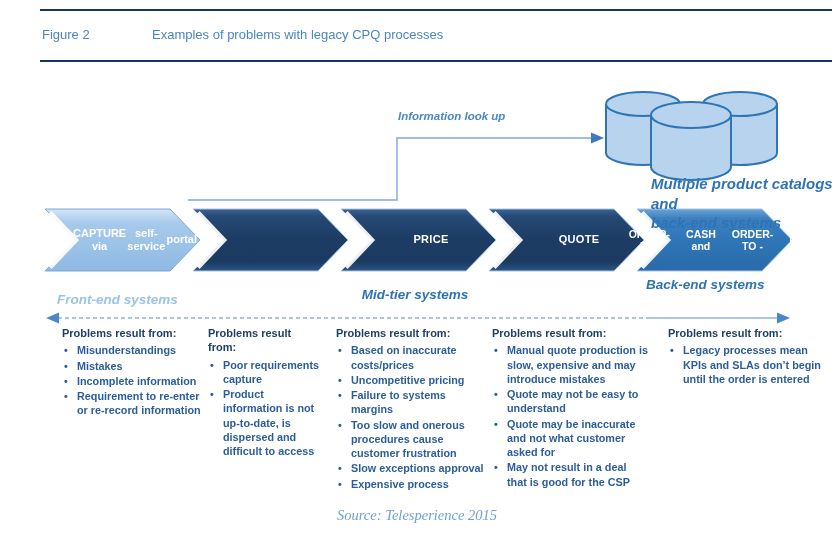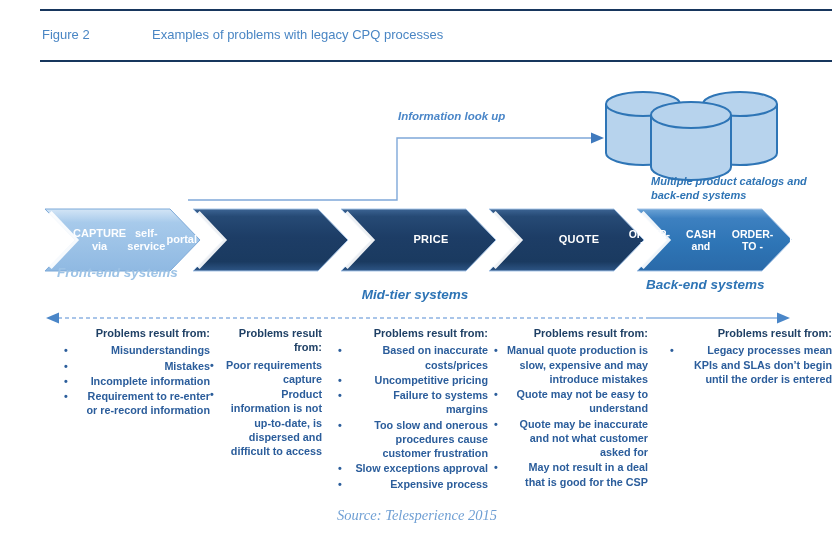--- a/index.html
+++ b/index.html
@@ -19,41 +19,41 @@
   .fig-title { position: absolute; left: 152px; top: 27px; font-size: 13px; color: #4a86c4; }
 
   svg.art { position: absolute; left: 0; top: 0; }
 
   .lookup-label {
     position: absolute; left: 398px; top: 110px;
     font-size: 11.5px; font-weight: bold; font-style: italic; color: #4a86c8;
   }
   .catalog-caption {
     position: absolute; left: 651px; top: 174px;
-    font-size: 11px; font-weight: bold; font-style: italic; color: #2e74b5;
+    font-size: 15px; font-weight: bold; font-style: italic; color: #2e74b5;
     line-height: 1.3;
   }
   .step-label {
     position: absolute; top: 209px; height: 62px; width: 124px;
     display: flex; justify-content: center; align-items: center;
     color: #fff; font-weight: bold; font-size: 11px; line-height: 1.2; text-align: center;
   }
   .step-label.small { font-size: 10.5px; line-height: 1.16; }
   .step-capture   { left: 73px;  color: #fdfeff; }
   .step-configure { left: 221px; letter-spacing: .3px; }
   .step-price     { left: 369px; letter-spacing: .3px; }
   .step-quote     { left: 517px; letter-spacing: .3px; }
   .step-order     { left: 665px; gap: 16px; }
 
   .tier-label { position: absolute; font-size: 13.5px; font-weight: bold; font-style: italic; }
-  .tier-front { left: 57px;  top: 265px; color: #9dc3e6; }
+  .tier-front { left: 57px;  top: 292px; color: #9dc3e6; }
   .tier-mid   { left: 330px; top: 287px; width: 170px; text-align: center; color: #2e74b5; }
   .tier-back  { left: 646px; top: 277px; color: #2e74b5; }
 
-  .col { position: absolute; top: 326px; text-align: right; }
+  .col { position: absolute; top: 326px; }
   .col-1 { left: 62px;  width: 148px; }
   .col-2 { left: 208px; width: 114px; }
   .col-3 { left: 336px; width: 152px; }
   .col-4 { left: 492px; width: 156px; }
   .col-5 { left: 668px; width: 164px; }
   .col-header { font-size: 11px; font-weight: bold; color: #1f4065; line-height: 1.3; margin-bottom: 3px; }
   .col ul { list-style: none; }
   .col li {
     position: relative; padding-left: 15px; margin-bottom: 1px;
     font-size: 10.8px; font-weight: bold; color: #2b5d9b; line-height: 1.32;

